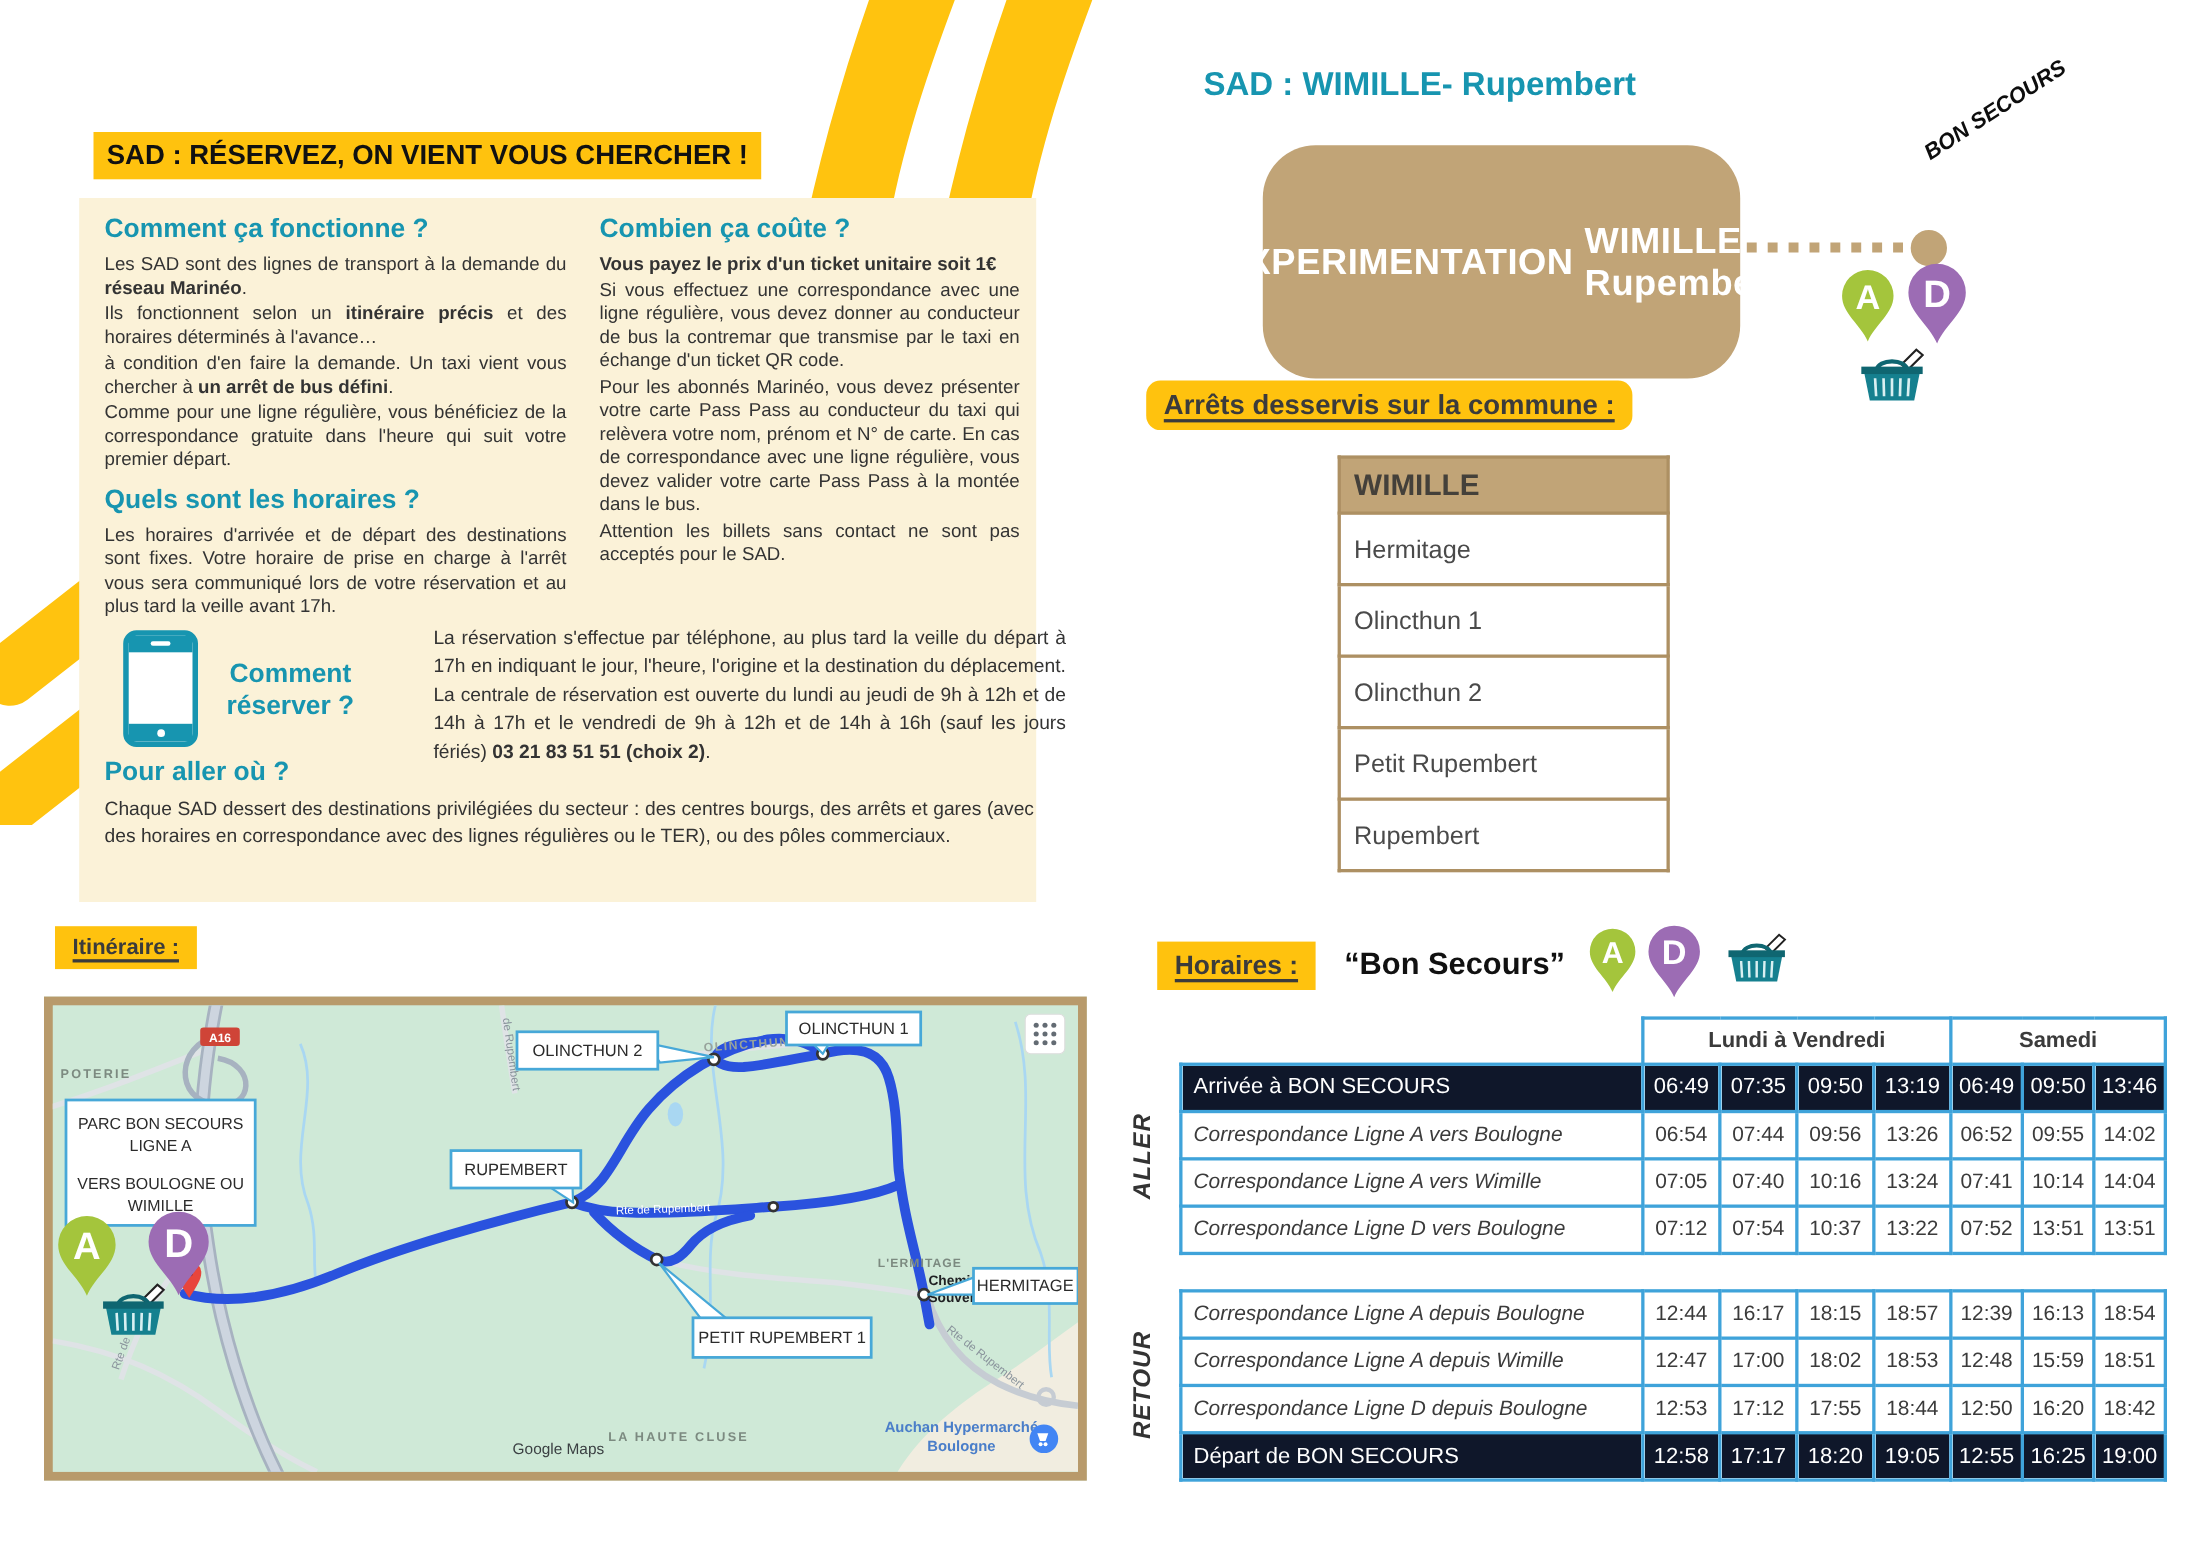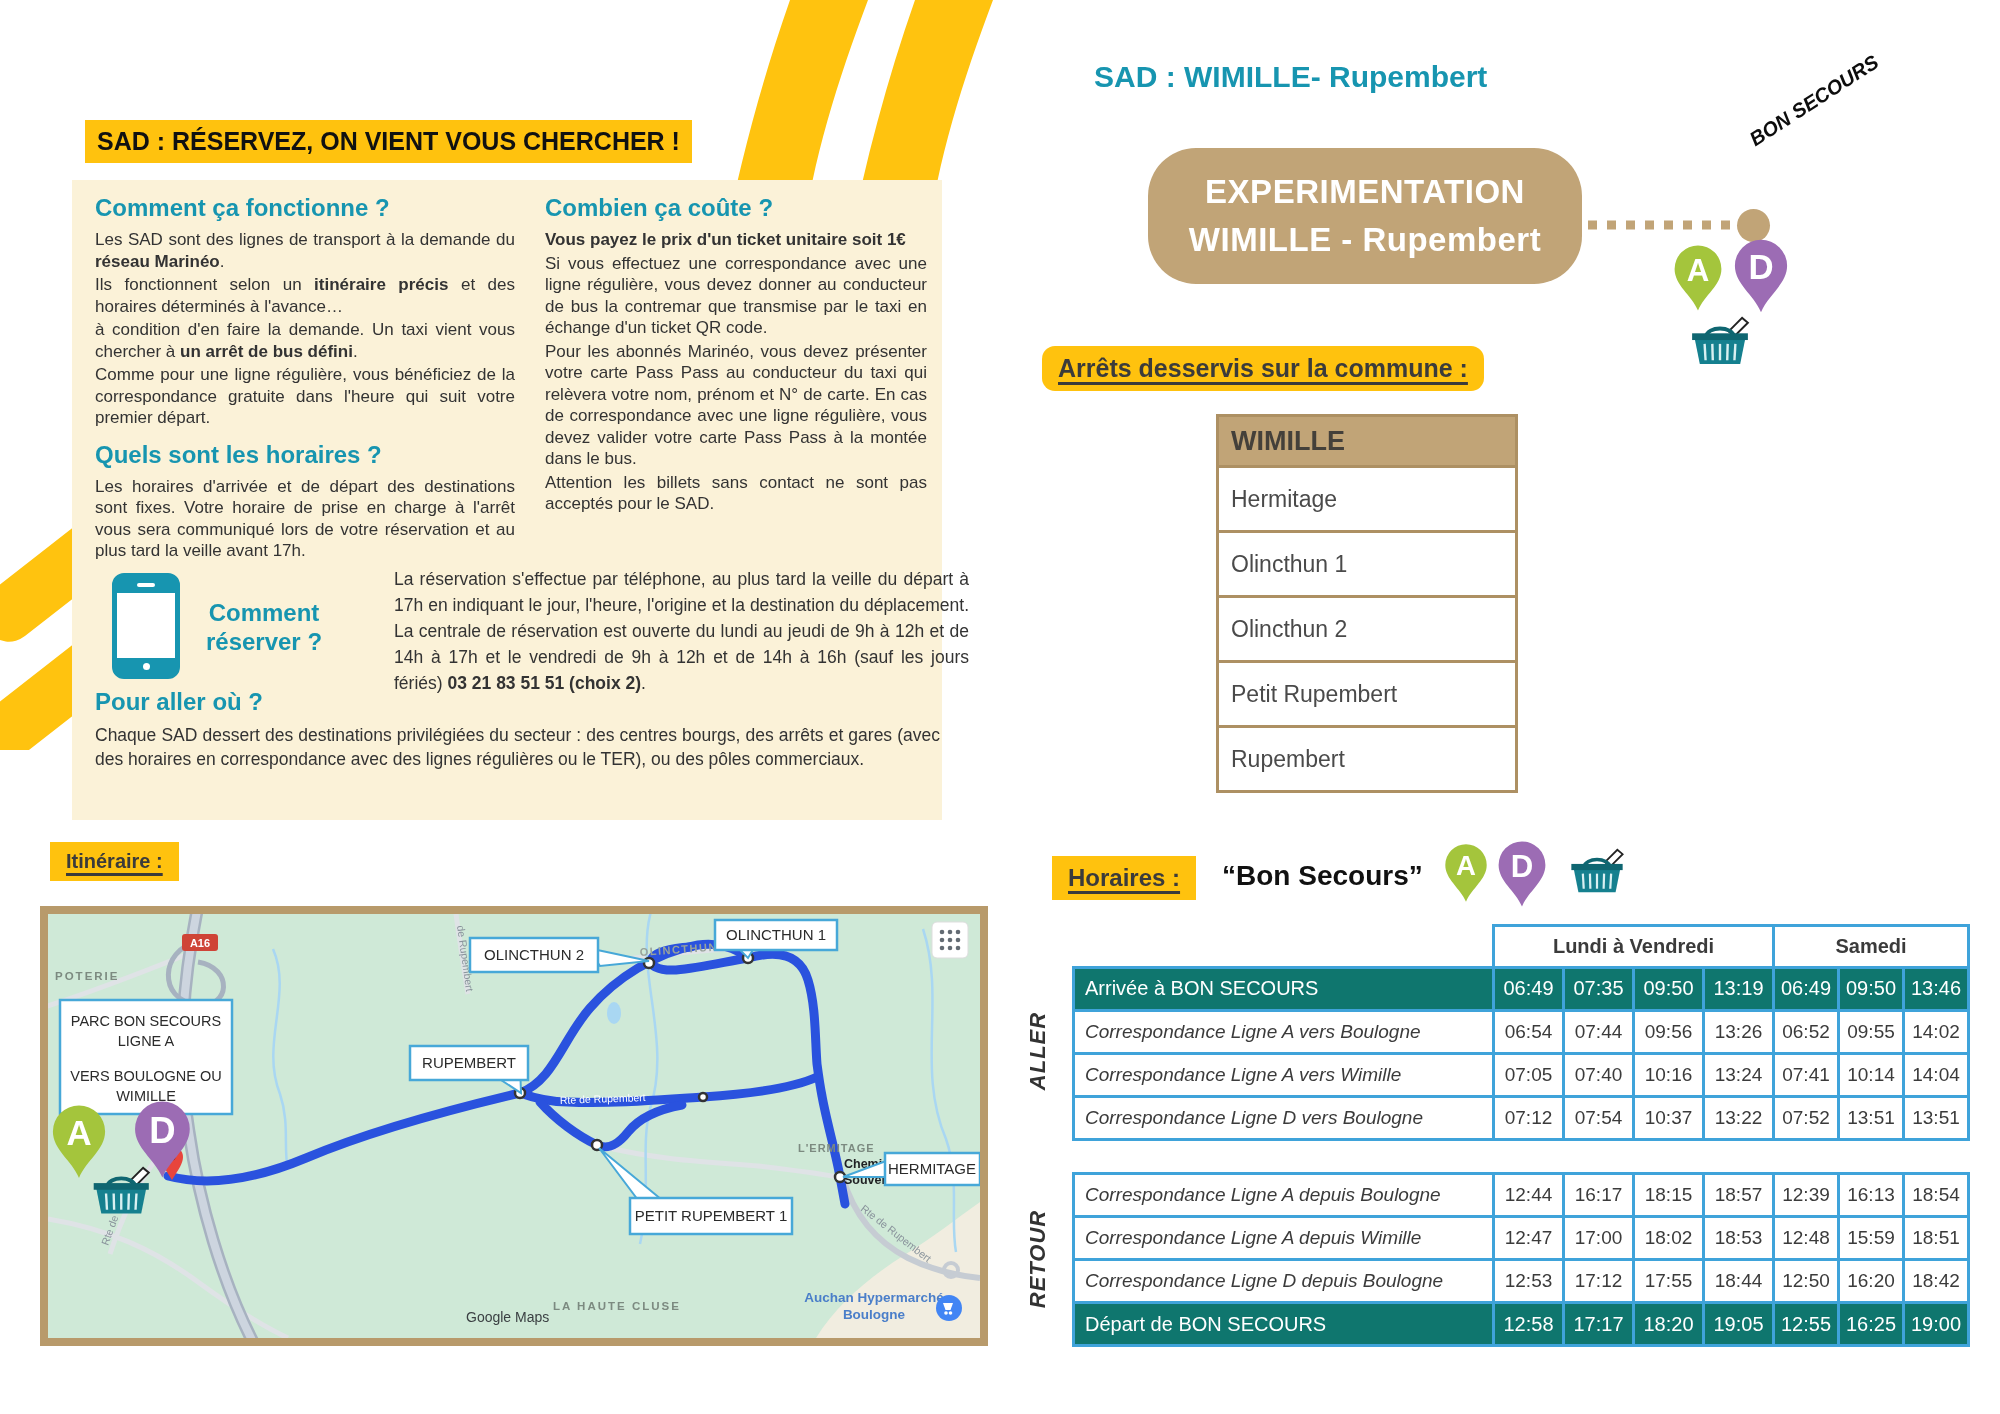--- a/index.html
+++ b/index.html
@@ -31,36 +31,36 @@
   
   .ylabel{background:#ffc20e;color:#3b3b3b;font-weight:bold;padding:8px 16px;display:inline-block;
           text-decoration:underline;text-decoration-thickness:2.5px;text-underline-offset:5px;}
   .itin{left:50px;top:842px;font-size:20px;}
   .arrets{left:1042px;top:346px;font-size:25px;border-radius:13px;}
   .horaires{left:1052px;top:856px;font-size:24px;}
   
   .map-frame{left:40px;top:906px;width:932px;height:424px;border:8px solid #b89a6b;background:#cfe9d7;}
   
   .rp-title{left:1094px;top:60px;color:#1795b0;font-size:30px;font-weight:bold;}
-  .exp-box{left:1148px;top:148px;width:434px;height:136px;background:#c1a477;border-radius:48px;
-           display:flex;flex-direction:column;justify-content:center;align-items:center;gap:10px;}
+  .exp-box{left:1148px;top:132px;width:434px;height:212px;background:#c1a477;border-radius:48px;
+           display:flex;flex-direction:row;justify-content:center;align-items:center;gap:10px;}
   .exp-box div{color:#fff;font-size:33px;font-weight:bold;letter-spacing:.5px;}
   .bon-secours-rot{left:1758px;top:128px;transform:rotate(-33deg);transform-origin:left bottom;
                    font-size:20px;font-weight:bold;font-style:italic;color:#0d0d0d;white-space:nowrap;}
   .tan-dot{left:1737px;top:209px;width:33px;height:33px;border-radius:50%;background:#c1a477;}
   .quoted{left:1222px;top:860px;font-size:28px;font-weight:bold;color:#111;}
   
   .stops{left:1216px;top:414px;border-collapse:collapse;}
   .stops td{border:3px solid #ad9063;width:284px;background:#fff;color:#4a4a4a;font-size:23px;padding:0 0 0 12px;height:62px;}
   .stops tr.hdr td{background:#c1a477;color:#44403a;font-weight:bold;font-size:27px;height:48px;}
   
   .tt{border-collapse:collapse;table-layout:fixed;}
   .tt td{border:3px solid #3fa3da;height:40px;background:#fff;color:#3b3b3b;font-size:19px;text-align:center;padding:0;overflow:hidden;}
   .tt td.lbl{text-align:left;font-style:italic;padding:0 10px;font-size:19px;}
-  .tt tr.tan td{background:#0f766e;color:#fff;font-style:normal;font-size:20px;}
+  .tt tr.tan td{background:#0f172a;color:#fff;font-style:normal;font-size:20px;}
   .tt td.nob{border:none;background:transparent;}
   .tt td.ghead{font-weight:bold;font-size:20px;font-style:normal;height:32px;}
   .dirlabel{width:120px;text-align:center;transform:rotate(-90deg);font-style:italic;font-weight:600;
             font-size:22px;color:#333;letter-spacing:1px;}
 </style>
 </head>
 <body>
 
 <div class="page">
 

